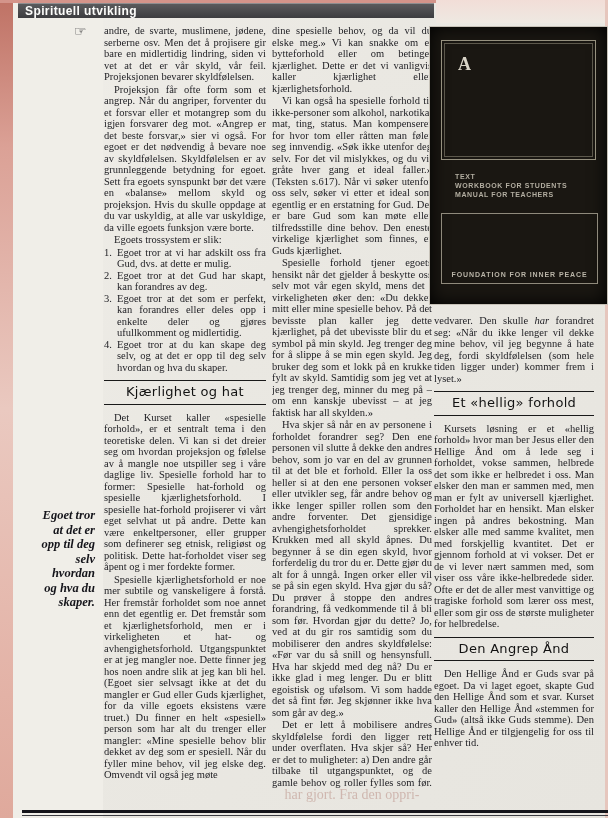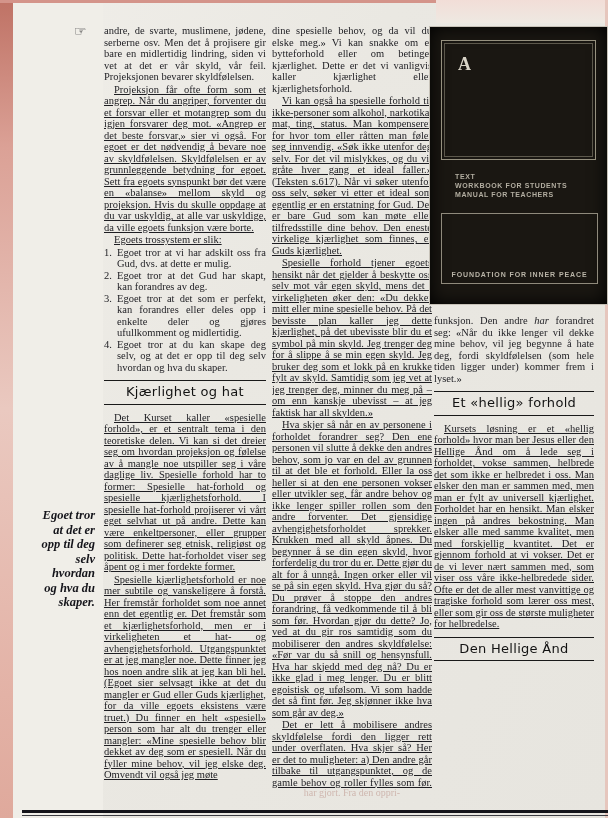--- a/index.html
+++ b/index.html
@@ -33,21 +33,21 @@
 
   .col {
     position:absolute; top:25px; overflow:hidden;
     font-size:10.5px; line-height:11.5px; text-align:justify;
   }
   .col-1 { left:104px; width:162px; height:763px; }
   .col-2 { left:272px; width:160px; height:763px; }
   .col-3 { left:434px; top:315px; width:160px; height:473px; }
 
   .col p { margin-bottom:1px; }
-  .col p.indent { text-indent:10px;text-decoration:underline; }
+  .col p.indent { text-indent:10px; }
 
   .tlist .li { display:flex; }
   .tlist .n { flex:none; width:13px; }
   .tlist .t { flex:1; text-align:justify; }
 
   .section-head {
     border-top:1px solid #191919; border-bottom:1px solid #191919;
     text-align:center; font-family:"DejaVu Sans", sans-serif;
     font-size:13px; font-weight:400; letter-spacing:.3px; color:#121212;
     padding:5px 0 6px; margin:7px 0 7px;
@@ -90,38 +90,41 @@
     border:1px solid #8f8a7c;
   }
   .cover .publisher {
     position:absolute; left:0; bottom:5px; width:100%; text-align:center;
     font-family:"Liberation Sans", sans-serif; font-weight:bold;
     font-size:7px; letter-spacing:.9px; color:#b9b4a7;
   }
 
   .ghost-line {
     position:absolute; left:272px; top:787px; width:160px;
-    font-size:10px; text-align:center; color:rgba(165,105,95,.38);
+    font-size:14px; text-align:center; color:rgba(165,105,95,.38);
     filter:blur(.4px);
   }
 
   .rule-thick { position:absolute; left:22px; top:810px; width:586px; height:3px; background:#14141a; }
   .rule-thin  { position:absolute; left:22px; top:815px; width:586px; height:1px; background:#3c3c42; }
 </style>
 </head>
 <body>
 
 <div class="page">
 
   <div class="margin-strip"></div>
   <div class="scan-left"></div>
   <div class="scan-top"></div>
   <div class="scan-topright"></div>
   <div class="scan-right"></div>
 
+  <div class="header-bar">
+    <span>Spirituell utvikling</span>
+  </div>
 
   <div class="hand-icon">☞</div>
 
   <div class="col col-1">
     <p>andre, de svarte, muslimene, jødene, serberne osv. Men det å projisere gir bare en midlertidig lindring, siden vi vet at det er vår skyld, vår feil. Projeksjonen bevarer skyldfølelsen.</p>
     <p class="indent">Projeksjon får ofte form som et angrep. Når du angriper, forventer du et forsvar eller et motangrep som du igjen forsvarer deg mot. «Angrep er det beste forsvar,» sier vi også. For egoet er det nødvendig å bevare noe av skyldfølelsen. Skyldfølelsen er av grunnleggende betydning for egoet. Sett fra egoets synspunkt bør det være en «balanse» mellom skyld og projeksjon. Hvis du skulle oppdage at du var uskyldig, at alle var uskyldige, da ville egoets funksjon være borte.</p>
     <p class="indent">Egoets trossystem er slik:</p>
     <div class="tlist">
       <div class="li">
         <span class="n">1.</span>
@@ -164,25 +167,26 @@
       <div>WORKBOOK FOR STUDENTS</div>
       <div>MANUAL FOR TEACHERS</div>
     </div>
     <div class="frame2">
       <div class="publisher">FOUNDATION FOR INNER PEACE</div>
     </div>
   </div>
 
   <div class="col col-3">
     <p>
-      <span>funksjon. Den andre </span><span class="it">har</span><span> forandret seg: «Når du ikke lenger vil dekke mine behov, vil jeg begynne å hate deg, fordi skyldfølelsen (som hele tiden ligger under) kommer frem i lyset.»</span>
+      <span>vedvarer. Den skulle </span><span class="it">har</span><span> forandret seg: «Når du ikke lenger vil dekke mine behov, vil jeg begynne å hate deg, fordi skyldfølelsen (som hele tiden ligger under) kommer frem i lyset.»</span>
     </p>
     <div class="section-head">Et «hellig» forhold</div>
     <p class="indent">Kursets løsning er et «hellig forhold» hvor man ber Jesus eller den Hellige Ånd om å lede seg i forholdet, vokse sammen, helbrede det som ikke er helbredet i oss. Man elsker den man er sammen med, men man er fylt av universell kjærlighet. Forholdet har en hensikt. Man elsker ingen på andres bekostning. Man elsker alle med samme kvalitet, men med forskjellig kvantitet. Det er gjennom forhold at vi vokser. Det er de vi lever nært sammen med, som viser oss våre ikke-helbredede sider. Ofte er det de aller mest vanvittige og tragiske forhold som lærer oss mest, eller som gir oss de største muligheter for helbredelse.</p>
-    <div class="section-head">Den Hellige Ånd</div>
+    <div class="section-head">Den Angrep Ånd</div>
+    <p class="indent">Den Hellige Ånd er Guds svar på egoet. Da vi laget egoet, skapte Gud den Hellige Ånd som et svar. Kurset kaller den Hellige Ånd «stemmen for Gud» (altså ikke Guds stemme). Den Hellige Ånd er tilgjengelig for oss til enhver tid.</p>
   </div>
 
   <div class="pull-quote">Egoet tror
 at det er
 opp til deg
 selv
 hvordan
 og hva du
 skaper.</div>
 

